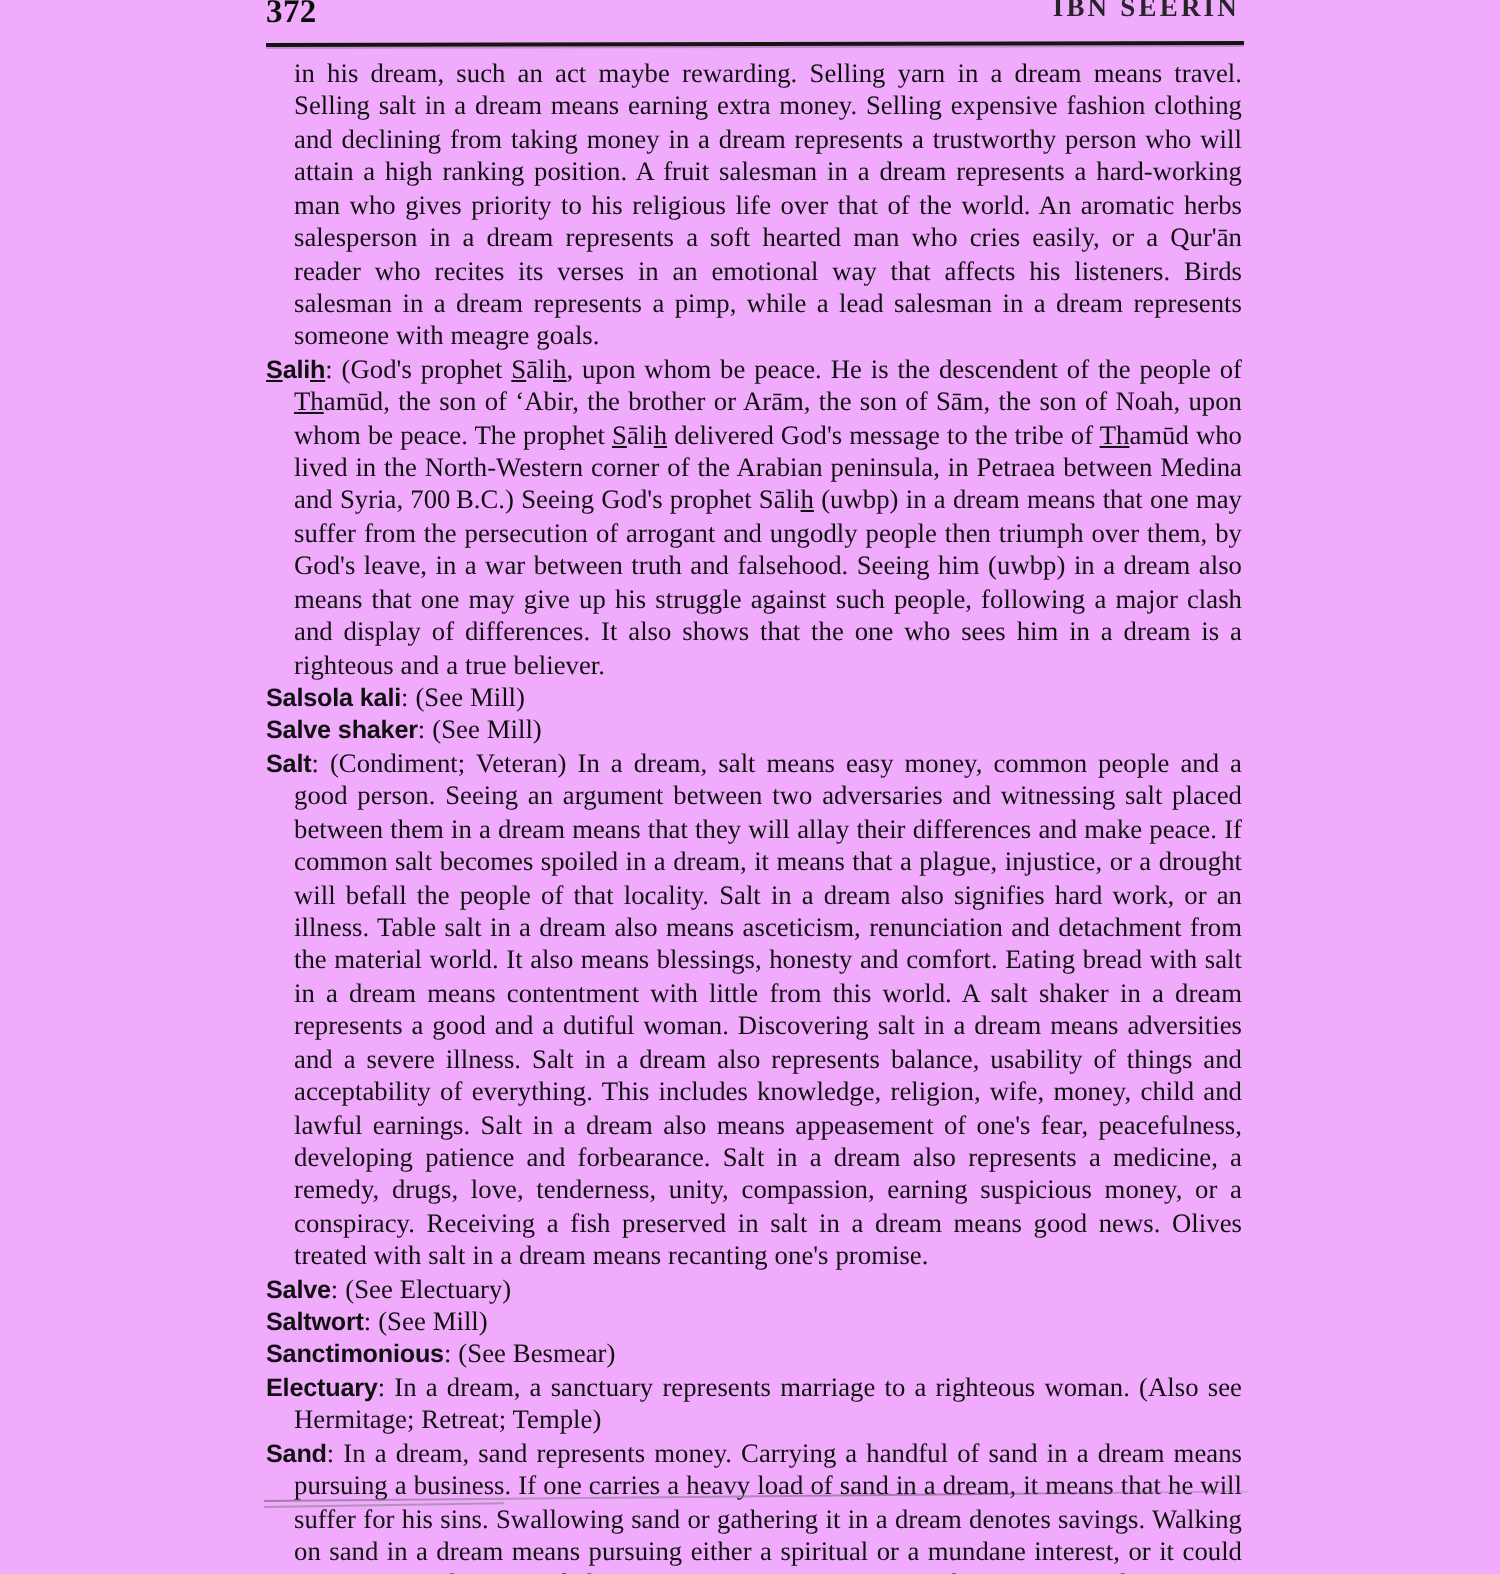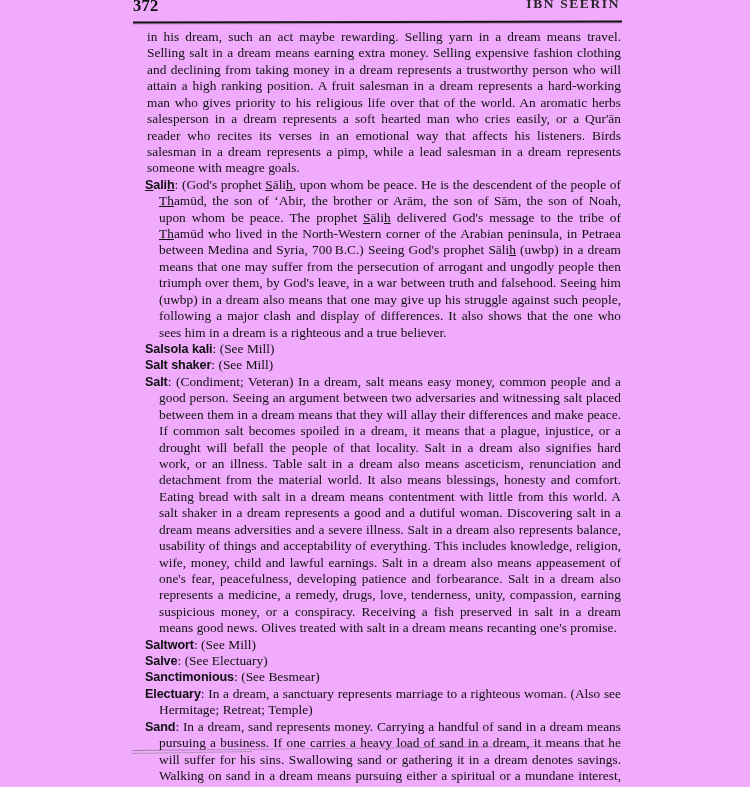--- a/index.html
+++ b/index.html
@@ -98,21 +98,20 @@
     text-align: justify;
     text-justify: inter-word;
     letter-spacing: 0.02px;
     word-spacing: 0.1px;
   }
 
   
   p.entry {
     padding-left: 14px;
     text-indent: -14px;
-    margin-left: 12px;
   }
 
   p.cont {
     padding-left: 14px;
     text-indent: 0;
   }
 
   .hw {
     font-weight: 700;
     font-family: "Liberation Sans", "DejaVu Sans", sans-serif;
@@ -178,33 +177,33 @@
 
     <p class="para entry">
       <span class="hw"><u>S</u>ali<u>h</u></span><span>: </span><span>(God's prophet <span class="ul">S</span>āli<span class="ul">h</span>, upon whom be peace. He is the descendent of the people of <span class="ul">Th</span>amūd, the son of ‘Abir, the brother or Arām, the son of Sām, the son of Noah, upon whom be peace. The prophet <span class="ul">S</span>āli<span class="ul">h</span> delivered God's message to the tribe of <span class="ul">Th</span>amūd who lived in the North-Western corner of the Arabian peninsula, in Petraea between Medina and Syria, 700 B.C.) Seeing God's prophet Sāli<span class="ul">h</span> (uwbp) in a dream means that one may suffer from the persecution of arrogant and ungodly people then triumph over them, by God's leave, in a war between truth and falsehood. Seeing him (uwbp) in a dream also means that one may give up his struggle against such people, following a major clash and display of differences. It also shows that the one who sees him in a dream is a righteous and a true believer.</span>
     </p>
 
     <p class="para entry">
       <span class="hw">Salsola kali</span><span>:</span> <span class="xref">(See Mill)</span>
     </p>
 
     <p class="para entry">
-      <span class="hw">Salt shaker</span><span>:</span> <span class="xref">(See Mill)</span>
+      <span class="hw">Salve shaker</span><span>:</span> <span class="xref">(See Mill)</span>
     </p>
 
     <p class="para entry">
       <span class="hw">Salt</span><span>:</span> <span>(Condiment; Veteran) In a dream, salt means easy money, common people and a good person. Seeing an argument between two adversaries and witnessing salt placed between them in a dream means that they will allay their differences and make peace. If common salt becomes spoiled in a dream, it means that a plague, injustice, or a drought will befall the people of that locality. Salt in a dream also signifies hard work, or an illness. Table salt in a dream also means asceticism, renunciation and detachment from the material world. It also means blessings, honesty and comfort. Eating bread with salt in a dream means contentment with little from this world. A salt shaker in a dream represents a good and a dutiful woman. Discovering salt in a dream means adversities and a severe illness. Salt in a dream also represents balance, usability of things and acceptability of everything. This includes knowledge, religion, wife, money, child and lawful earnings. Salt in a dream also means appeasement of one's fear, peacefulness, developing patience and forbearance. Salt in a dream also represents a medicine, a remedy, drugs, love, tenderness, unity, compassion, earning suspicious money, or a conspiracy. Receiving a fish preserved in salt in a dream means good news. Olives treated with salt in a dream means recanting one's promise.</span>
     </p>
 
     <p class="para entry">
+      <span class="hw">Salve</span><span>:</span> <span class="xref">(See Electuary)</span>
+    </p>
+
+    <p class="para entry">
       <span class="hw">Saltwort</span><span>:</span> <span class="xref">(See Mill)</span>
-    </p>
-
-    <p class="para entry">
-      <span class="hw">Salve</span><span>:</span> <span class="xref">(See Electuary)</span>
     </p>
 
     <p class="para entry">
       <span class="hw">Sanctimonious</span><span>:</span> <span class="xref">(See Besmear)</span>
     </p>
 
     <p class="para entry">
       <span class="hw">Electuary</span><span>:</span> <span>In a dream, a sanctuary represents marriage to a righteous woman.</span>
       <span class="xref">(Also see Hermitage; Retreat; Temple)</span>
     </p>

